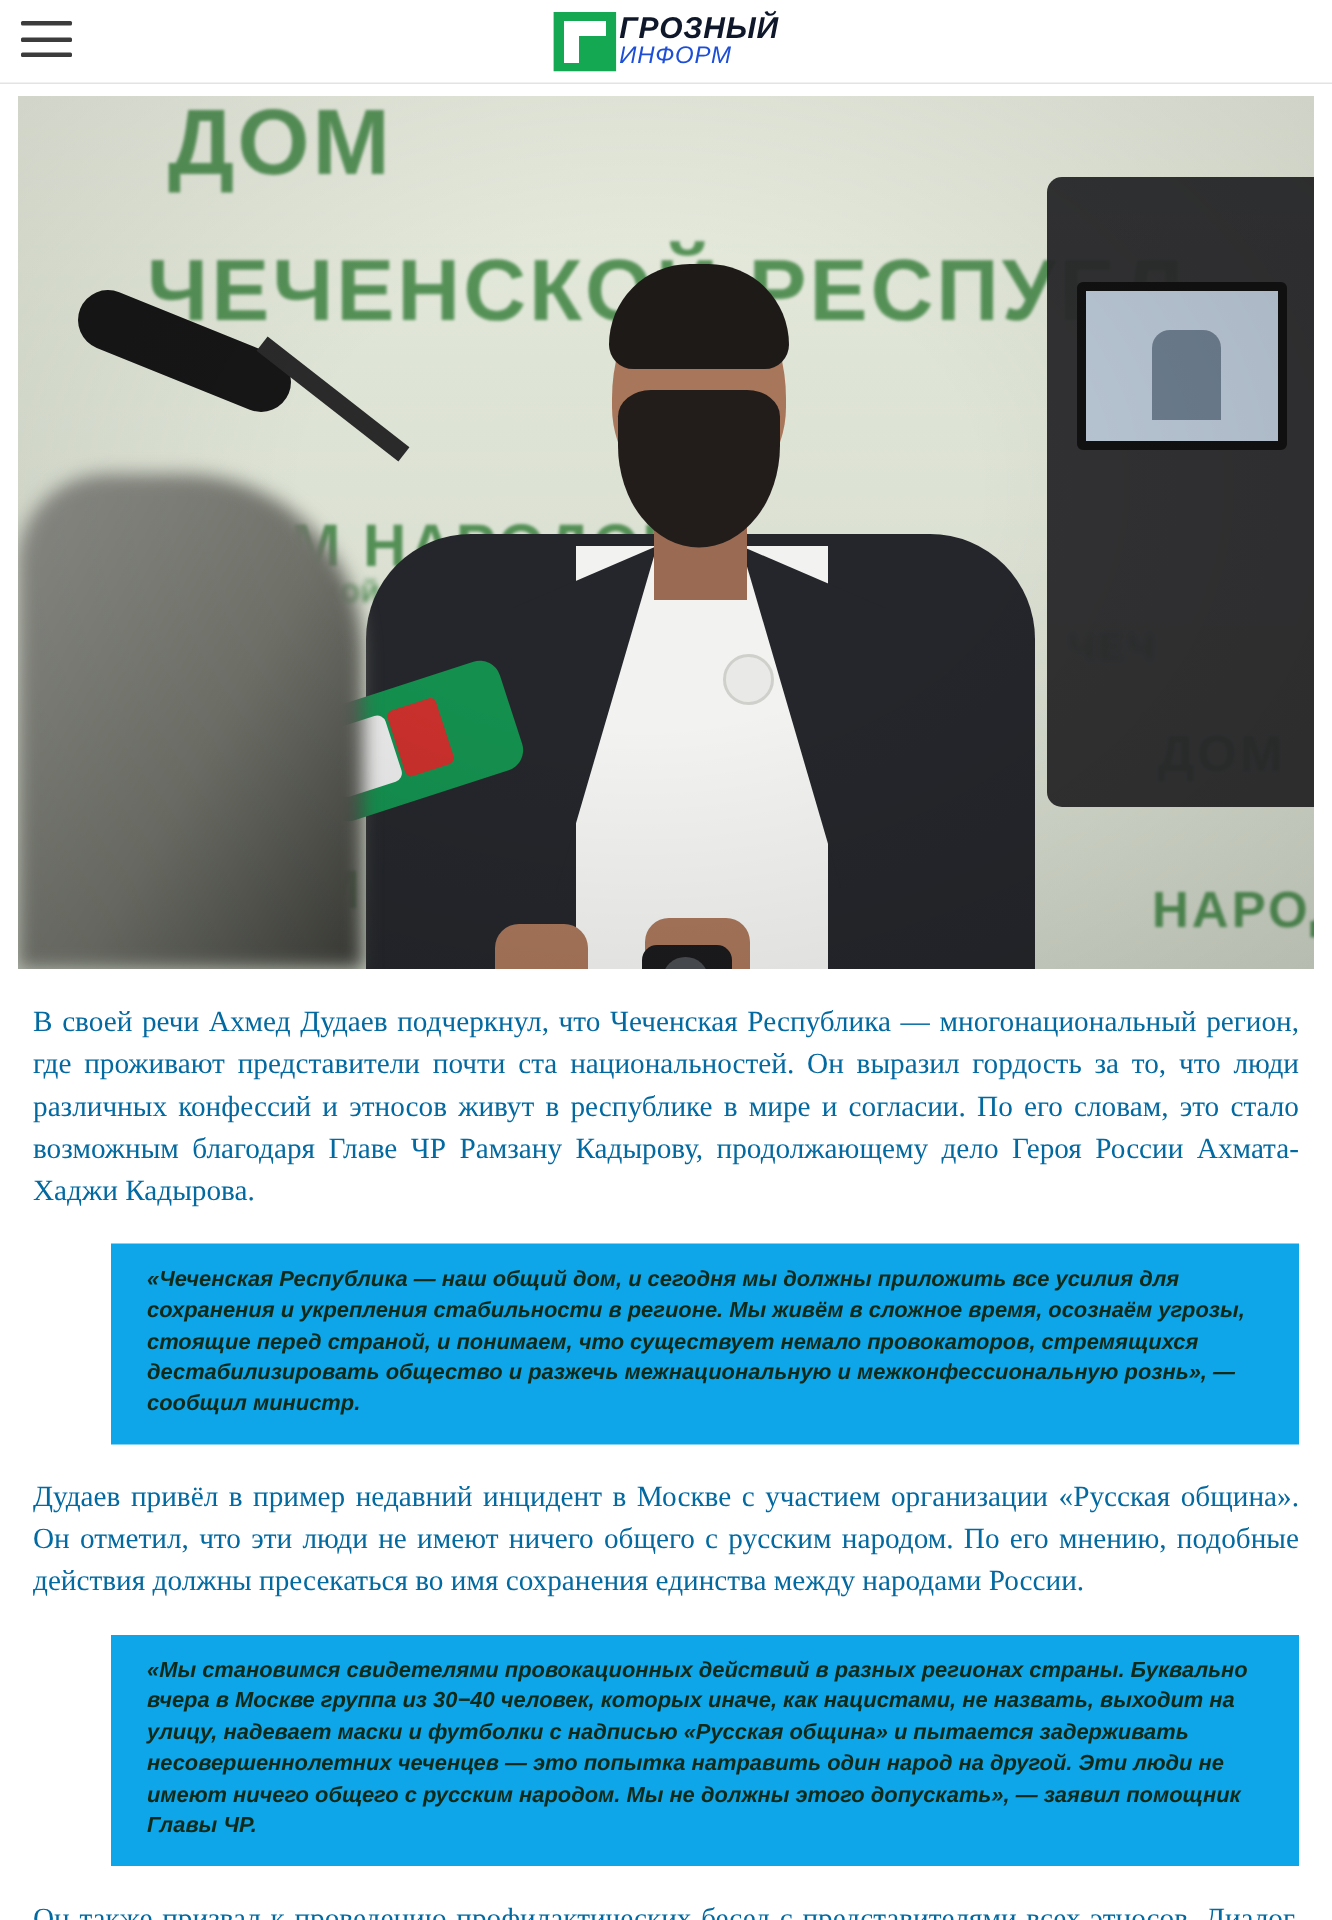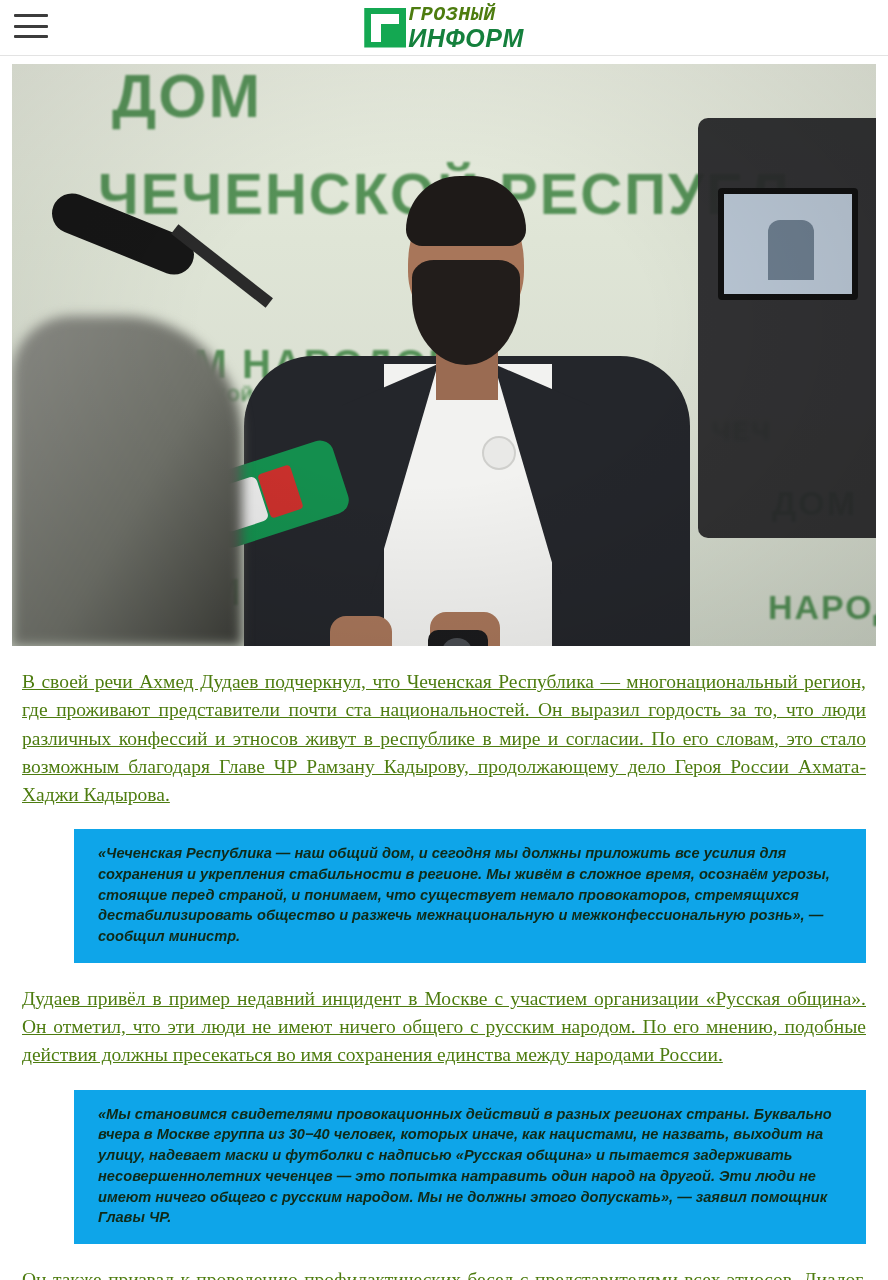--- a/index.html
+++ b/index.html
@@ -81,34 +81,34 @@
     height: 10px;
     background: #ffffff;
   }
   .logo-text {
     display: flex;
     flex-direction: column;
     justify-content: center;
     line-height: 1;
   }
   .logo-top {
-    font-family: Liberation Mono, monospace;
+    font-family: Liberation Sans, sans-serif;
     font-weight: bold;
     font-style: italic;
     font-size: 20px;
     letter-spacing: 0.5px;
-    color: #4d7c0f;
+    color: #0f172a;
   }
   .logo-bottom {
     font-family: "Liberation Sans", sans-serif;
-    font-weight: bold;
+    font-weight: normal;
     font-style: italic;
-    font-size: 25px;
+    font-size: 16px;
     letter-spacing: 0.5px;
-    color: #15803d;
+    color: #1d4ed8;
     margin-top: 1px;
   }
 
   
   .hero {
     margin: 8px 12px 0 12px;
     height: 582px;
     position: relative;
     overflow: hidden;
     background: #cfd4cd;
@@ -328,24 +328,23 @@
   }
 
   
   .article {
     padding: 22px 22px 30px 22px;
   }
   .para {
     font-size: 19.5px;
     line-height: 1.45;
     text-align: justify;
-    color: #4d7c0f;
+    color: #0369a1;
     margin: 0 0 20px 0;
     font-family: "Liberation Serif", serif;
-    text-decoration: underline;
   }
   .para:last-child { margin-bottom: 0; }
 
   .quote {
     background: #0ea5e9;
     margin: 0 0 22px 52px;
     padding: 14px 18px 16px 24px;
     font-family: "Liberation Sans", sans-serif;
     font-style: italic;
     font-weight: bold;

